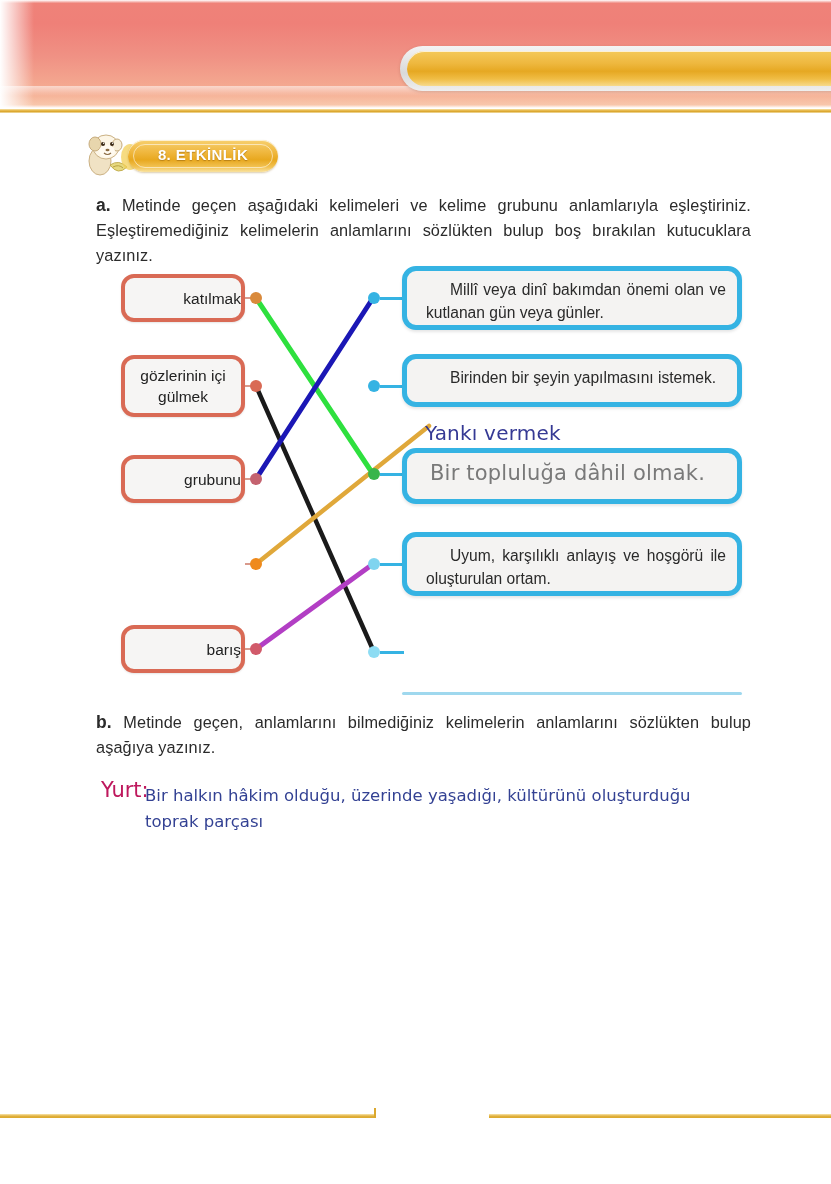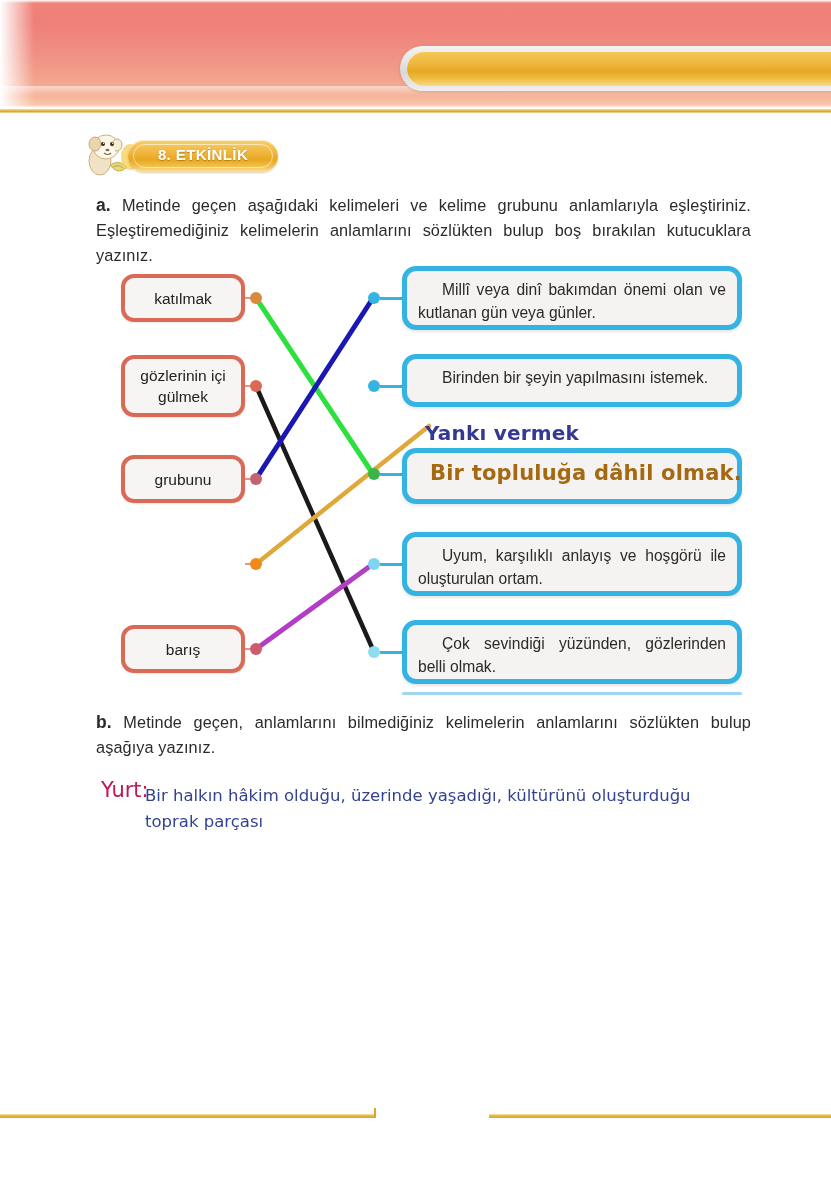--- a/index.html
+++ b/index.html
@@ -133,36 +133,36 @@
   .left-box {
     position: absolute;
     left: 25px;
     width: 124px;
     border: 4px solid #d96a55;
     border-radius: 13px;
     background: #f6f5f4;
     box-sizing: border-box;
     display: flex;
     align-items: center;
-    justify-content: center;
+    justify-content: flex-end;
     text-align: center;
     color: #222;
     font-size: 15.5px;
     line-height: 21px;
     box-shadow: 0 1px 2px rgba(0,0,0,0.10);
   }
   .right-box {
     position: absolute;
     left: 306px;
     width: 340px;
     border: 5px solid #35b3e3;
     border-radius: 14px;
     background: #f4f3f2;
     box-sizing: border-box;
-    padding: 7px 11px 6px 11px;
+    padding: 7px 11px 6px 19px;
     color: #2a2a2a;
     font-size: 15.6px;
     line-height: 23px;
     text-align: justify;
     text-indent: 24px;
     box-shadow: 0 2px 3px rgba(0,0,0,0.10);
   }
   .bottom-shadow-line {
     position: absolute;
     left: 306px; top: 430px;
@@ -189,32 +189,32 @@
     position: absolute;
     left: 0; top: 0;
     width: 655px; height: 435px;
     overflow: visible;
   }
 
   
   .hw {
     position: absolute;
     font-family: "DejaVu Sans", sans-serif;
-    font-weight: bold;
+    font-weight: normal;
     letter-spacing: 0.2px;
   }
   #hw-yanki {
     left: 425px; top: 421px;
     color: #2b2f8f;
     font-size: 20px;
     opacity: 0.95;
   }
   #hw-bir-toplulug {
     left: 430px; top: 461px;
-    color: #a16207;
+    color: #737373;
     font-size: 21px;
     opacity: 0.95;
   }
   .hw-answer {
     position: absolute;
     font-family: "DejaVu Sans", sans-serif;
     color: #2b3a8f;
     font-size: 16.5px;
     line-height: 26px;
     font-weight: normal;
@@ -354,23 +354,20 @@
     </div>
 
     <div class="stub stub-right" style="left:284px; top:301px; width:24px;"></div>
     <div class="dot" style="left:272px; top:296px; background:#7fd4ef;"></div>
     <div class="right-box" style="top:270px; height:64px;">
       <span>Uyum, karşılıklı anlayış ve hoşgörü ile oluşturulan ortam.</span>
     </div>
 
     <div class="stub stub-right" style="left:284px; top:389px; width:24px;"></div>
     <div class="dot" style="left:272px; top:384px; background:#8ddcf3;"></div>
-    <div class="right-box" style="top:358px; height:64px;">
-      <span>Çok sevindiği yüzünden, gözlerinden belli olmak.</span>
-    </div>
 
     <div class="bottom-shadow-line"></div>
   </div>
 
   <div class="hw" id="hw-yanki">Yankı vermek</div>
   <div class="hw" id="hw-bir-toplulug">Bir topluluğa dâhil olmak.</div>
 
   <div class="para" id="para-b">
     <b>b.</b>
     <span>Metinde geçen, anlamlarını bilmediğiniz kelimelerin anlamlarını sözlükten bulup aşağıya yazınız.</span>

